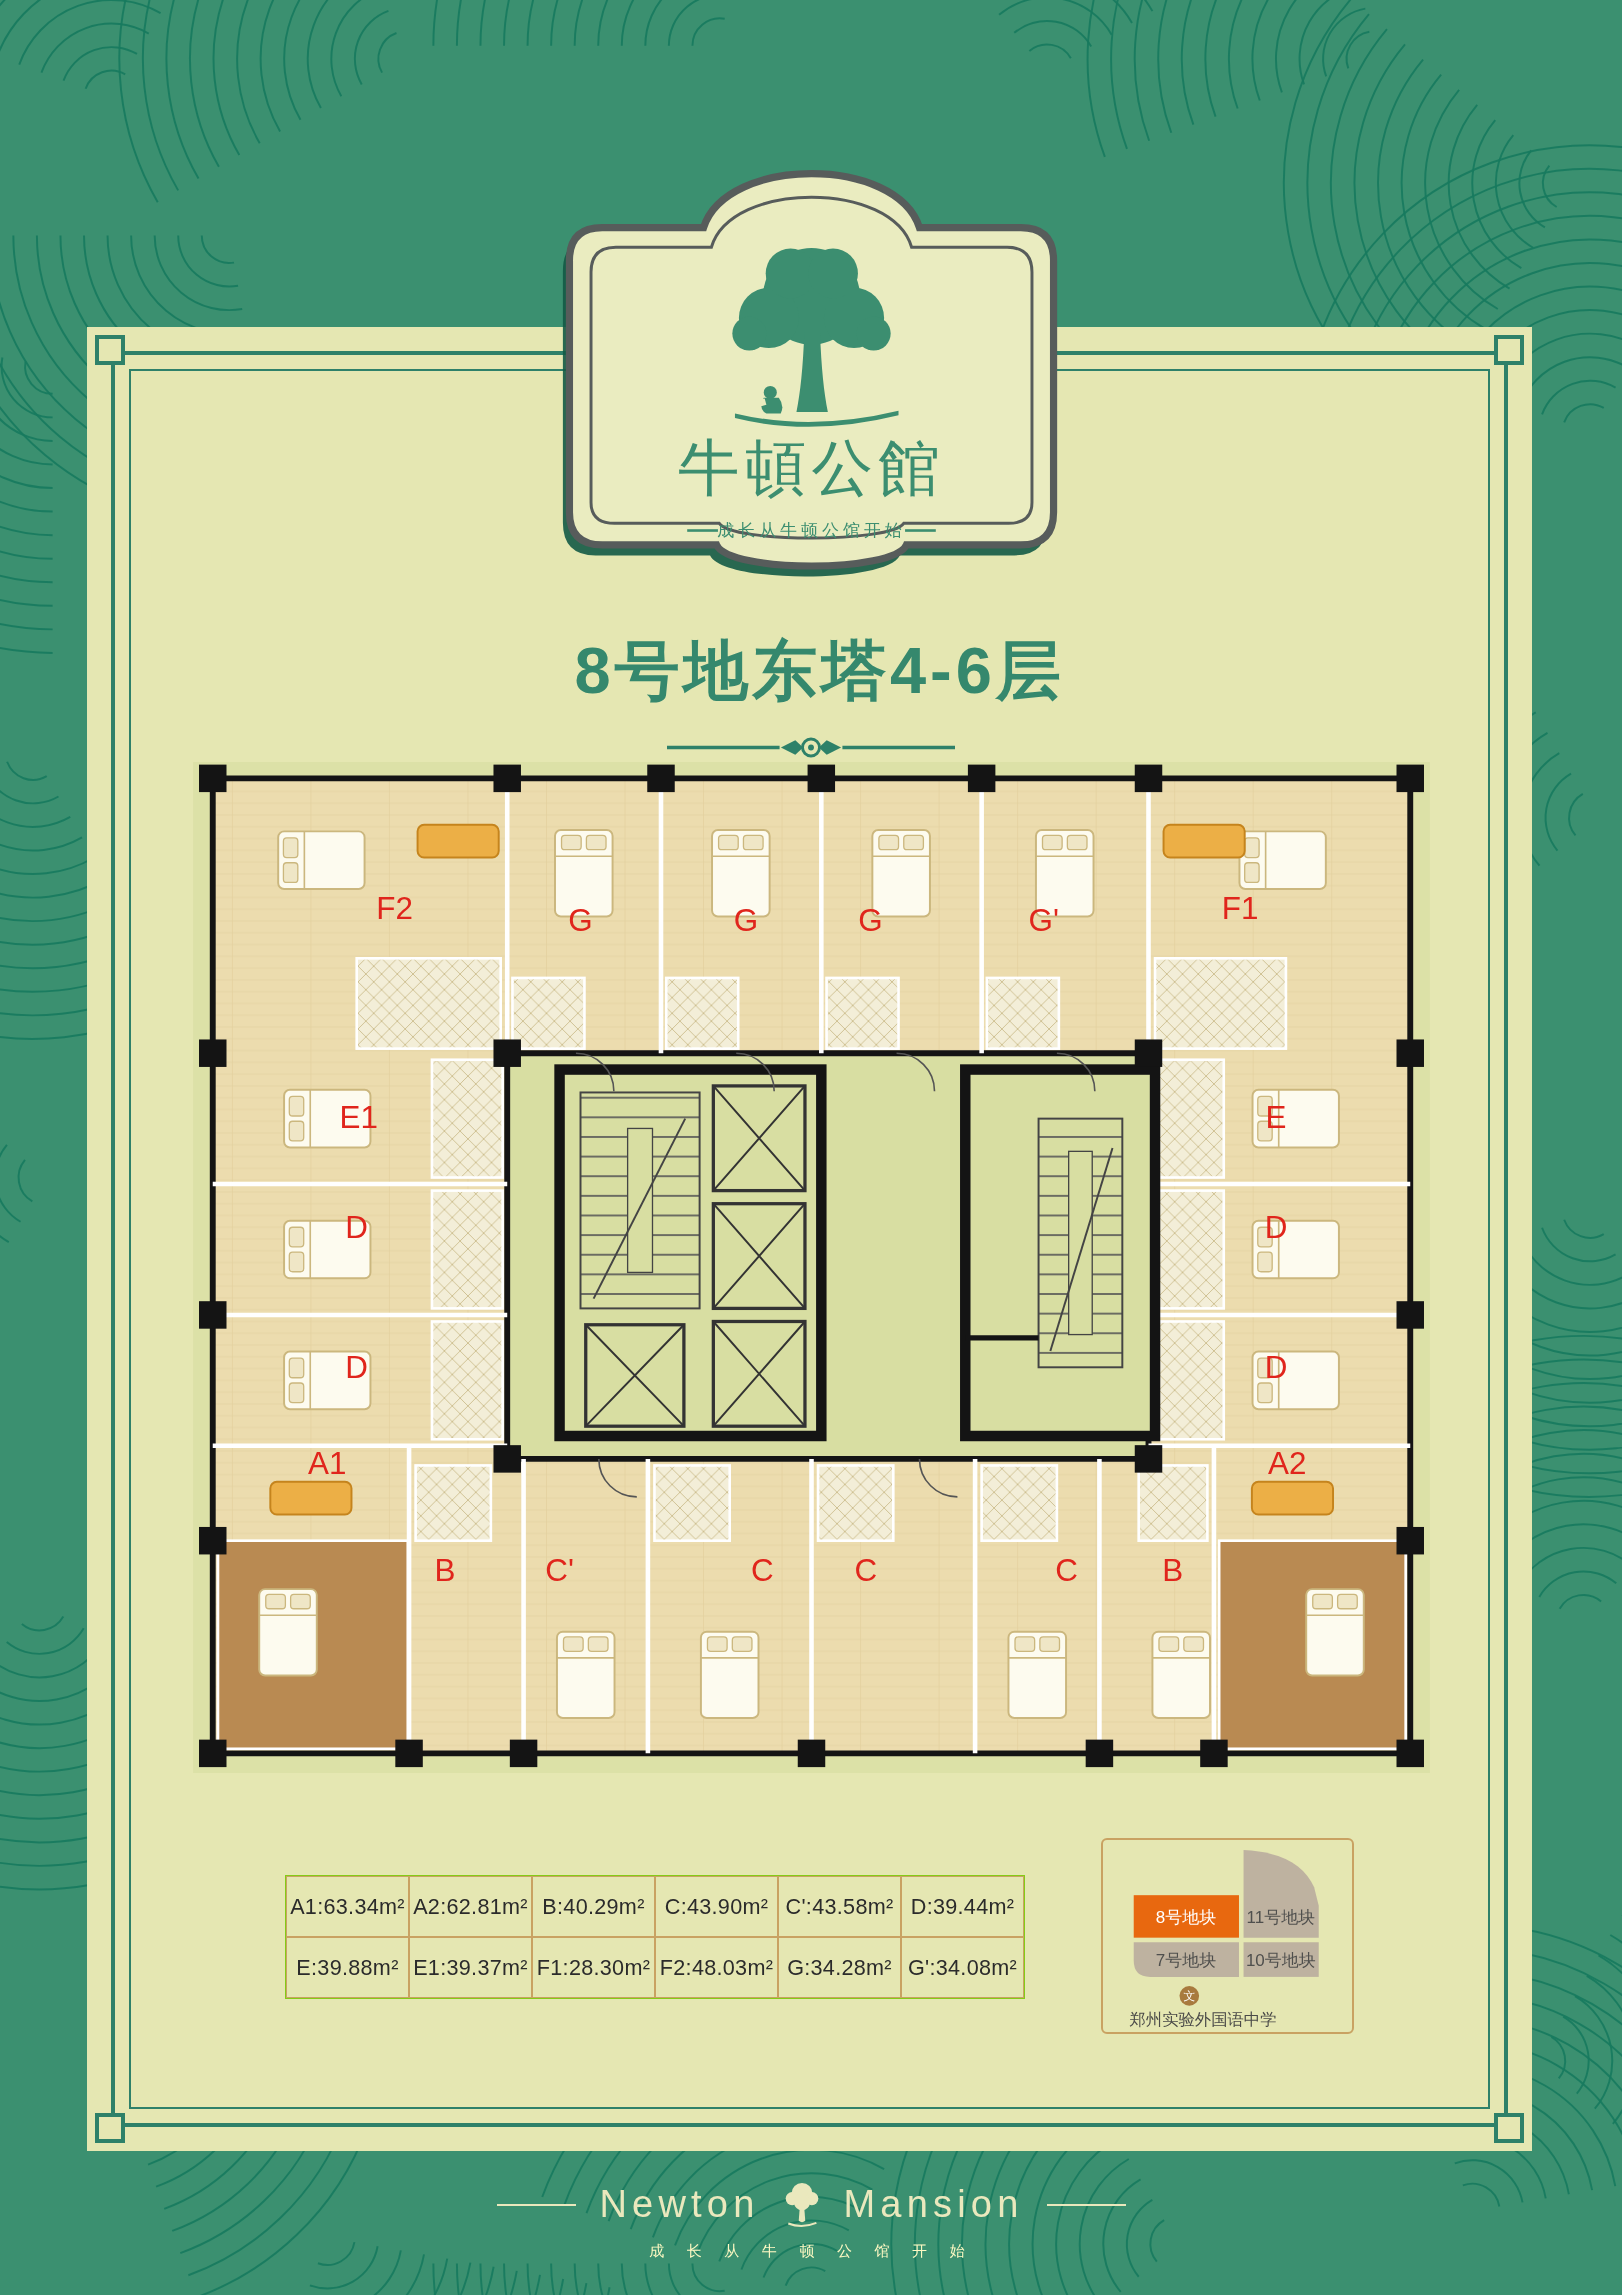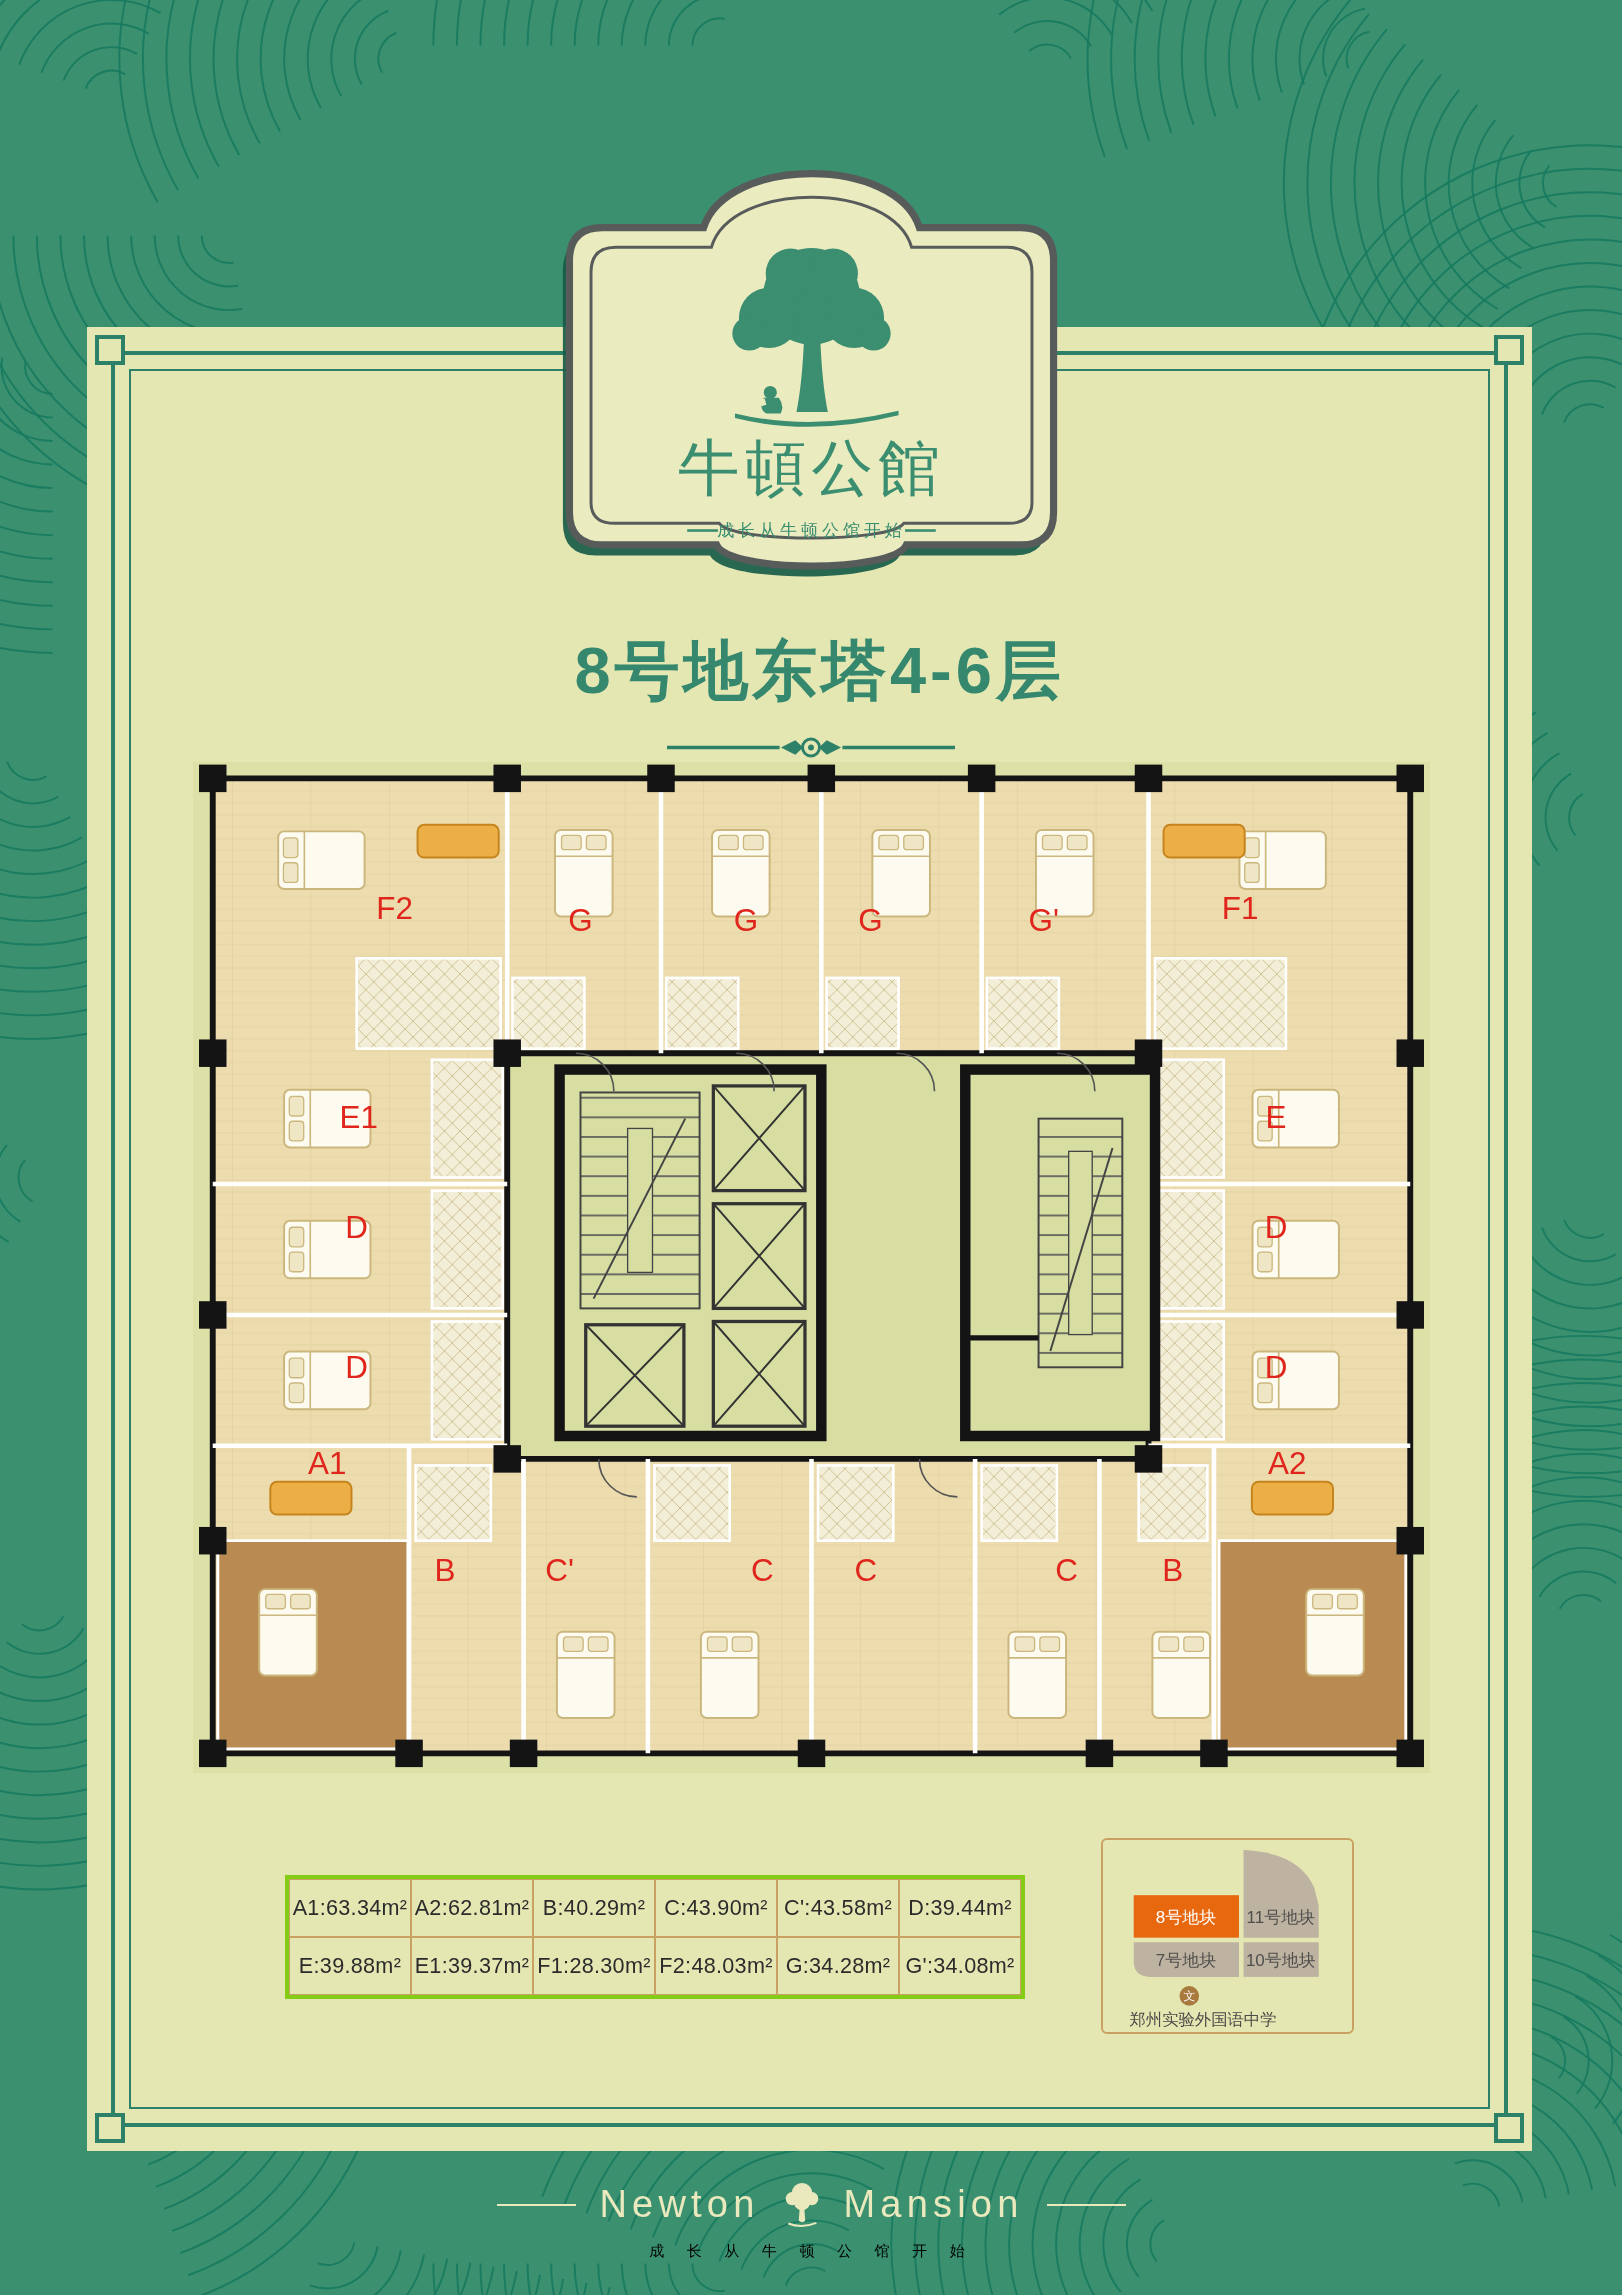--- a/index.html
+++ b/index.html
@@ -31,39 +31,39 @@
   }
   .divider{ left:667px; top:733px; }
 
   
   .plan{ left:193px; top:762px; }
 
   
   .area-table{
     left:285px; top:1875px; width:740px; height:124px;
     display:grid; grid-template-columns:repeat(6,1fr); grid-template-rows:1fr 1fr;
-    border:4px solid #84cc16;
+    border:1px solid #84cc16;
   }
   .area-cell{
     border:1px solid #c9a262; display:flex; align-items:center; justify-content:center;
     font-size:21.6px; color:#2b2b2b; letter-spacing:0.3px;
   }
 
   
   .legend{
     left:1101px; top:1838px; width:253px; height:196px;
     border:2px solid #c9a262; border-radius:6px;
   }
 
   
   .footer{ left:0; top:2179px; width:1623px; display:flex; flex-direction:column; align-items:center; }
   .footer-row{ display:flex; align-items:center; gap:23px; color:#eae8bd; }
   .footer-line{ width:79px; height:2px; background:#eae8bd; }
   .footer-word{ font-size:38px; font-weight:300; letter-spacing:5.2px; color:#eae8bd; }
-  .footer-tagline{ margin-top:11.8px; font-size:15px; letter-spacing:9.2px; color:#000000; }
+  .footer-tagline{ margin-top:11.8px; font-size:15px; letter-spacing:9.2px; color:#fef9c3; }
 </style>
 </head>
 <body>
 
 <div class="page">
 
   <svg id="bg" width="1623" height="2295" viewBox="0 0 2480 3508">
       <g>
         <path d="M130.5,135.6 A42,42 0 0 1 191.0,113.6" fill="none" stroke="#177a5e" stroke-width="3" opacity="0.9"></path>
         <path d="M96.7,123.3 A78,78 0 0 1 209.0,82.5" fill="none" stroke="#177a5e" stroke-width="3" opacity="0.9"></path>

